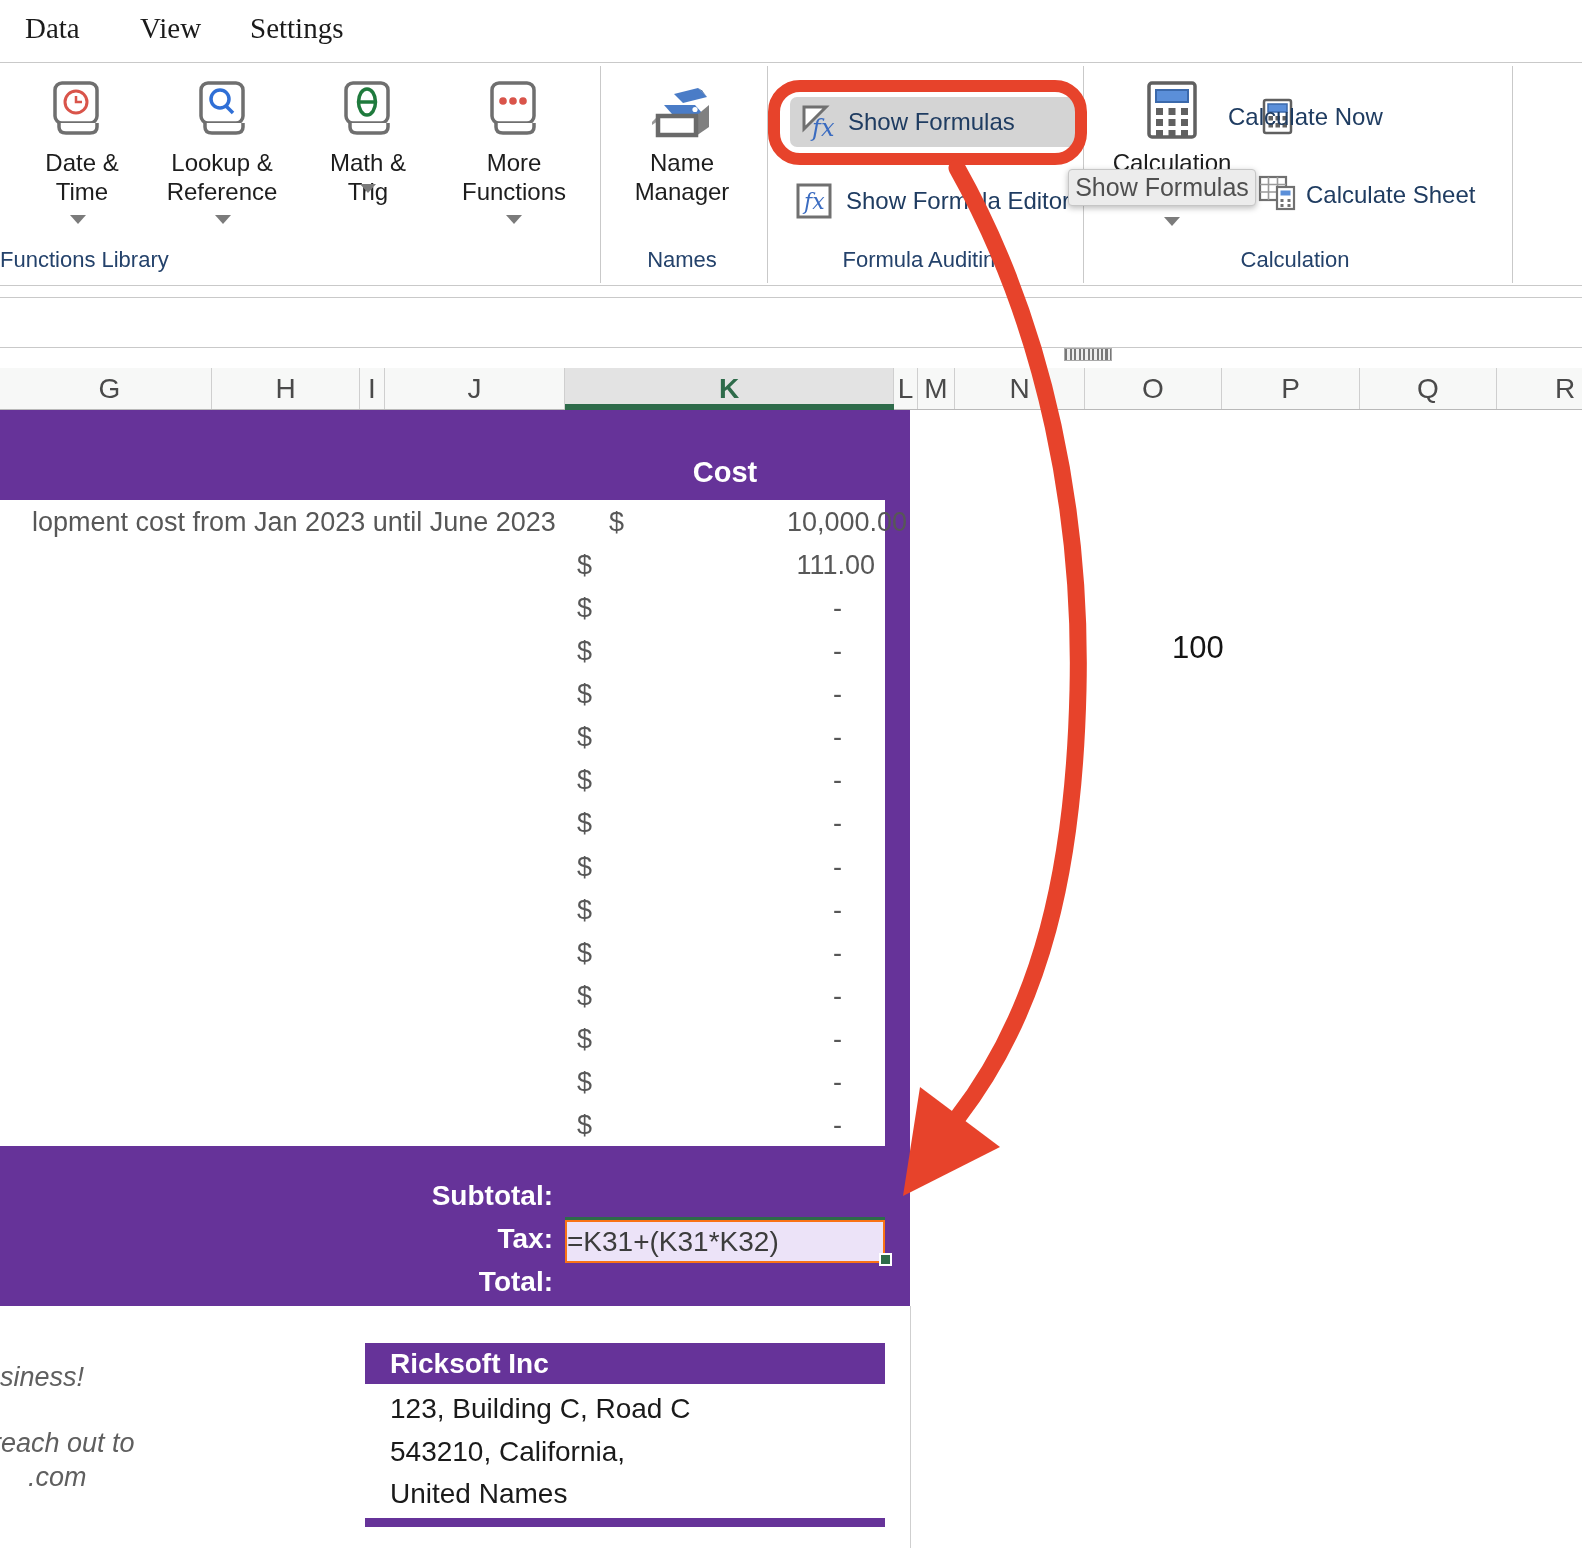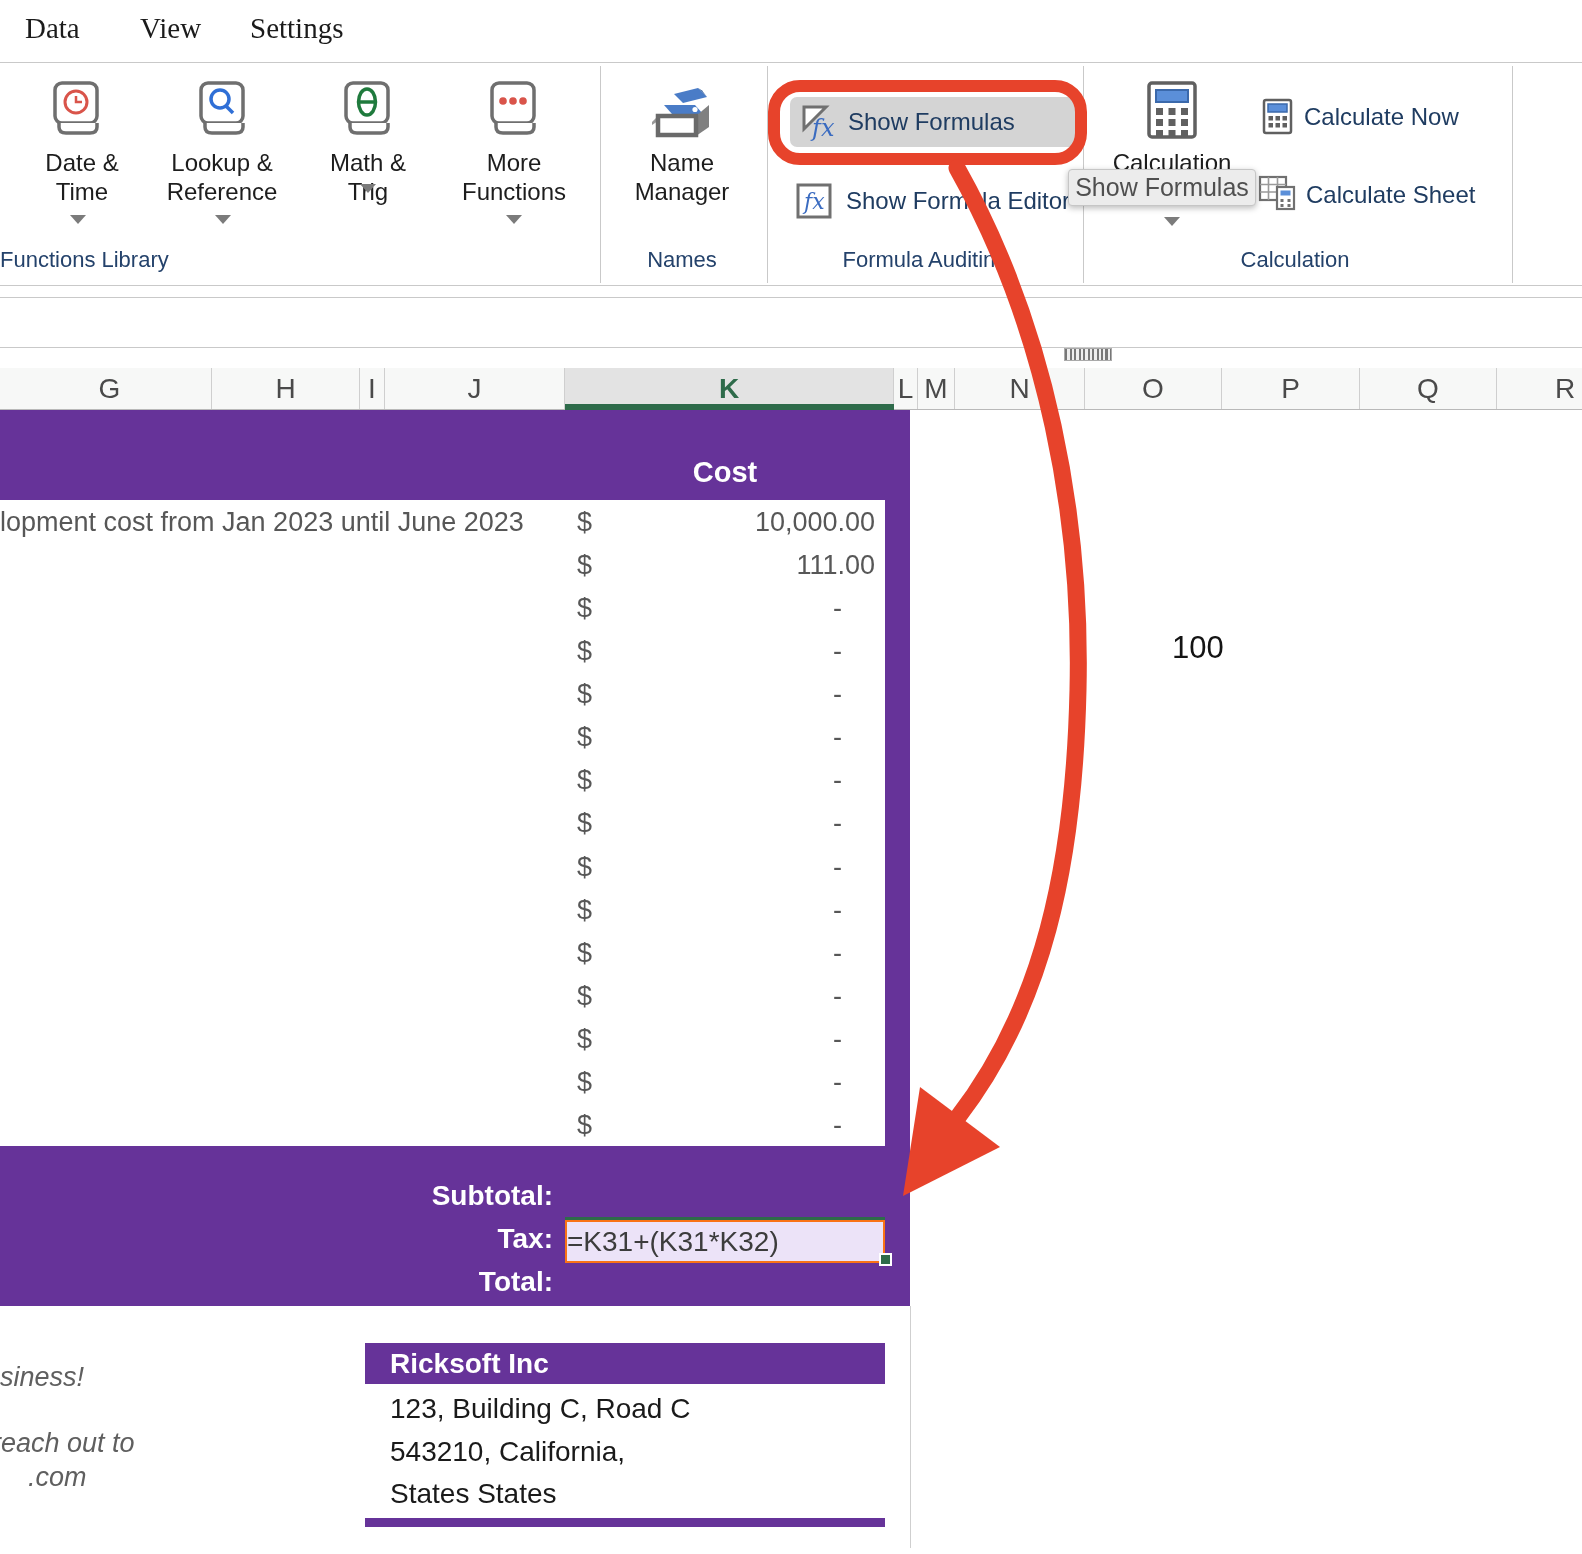--- a/index.html
+++ b/index.html
@@ -181,21 +181,21 @@
         <g fill="#606060">
           <rect x="6.5" y="18" width="4.5" height="4.5"></rect>
             <rect x="13.5" y="18" width="4.5" height="4.5"></rect>
             <rect x="20.5" y="18" width="4.5" height="4.5"></rect>
           <rect x="6.5" y="25" width="4.5" height="4.5"></rect>
             <rect x="13.5" y="25" width="4.5" height="4.5"></rect>
             <rect x="20.5" y="25" width="4.5" height="4.5"></rect>
         </g>
       </svg>
     </div>
-    <div class="ribbon-list-text" style="left:1304px;top:98px;line-height:38px">Calculate Now</div>
+    <div class="ribbon-list-text" style="left:1228px;top:98px;line-height:38px">Calculate Now</div>
 
     <button class="abs" style="left:1254px;top:172px;width:250px;height:42px;background:none;border:none;cursor:pointer"></button>
     <div class="abs" style="left:1258px;top:175px">
       <svg width="40" height="36" viewBox="0 0 40 36">
         <rect x="2" y="2" width="26" height="23" fill="#fff" stroke="#707070" stroke-width="2.2"></rect>
         <path d="M2 9.5 h26 M2 17 h26 M10.5 2 v23 M19.5 2 v23" stroke="#9a9a9a" stroke-width="1.6"></path>
         <rect x="19" y="12" width="17" height="22" fill="#fff" stroke="#707070" stroke-width="2.2"></rect>
         <rect x="22.5" y="15.5" width="10" height="5" fill="#5b8fd9"></rect>
         <g fill="#707070">
           <rect x="22.5" y="24" width="3" height="3"></rect>
@@ -226,21 +226,21 @@
       <div class="col-cell" style="left: 1085px; width: 137px;">O</div>
       <div class="col-cell" style="left: 1222px; width: 138px;">P</div>
       <div class="col-cell" style="left: 1360px; width: 137px;">Q</div>
       <div class="col-cell" style="left: 1497px; width: 137px;">R</div>
     </div>
   <div class="k-underline"></div>
 
   <div class="purple-block"></div>
   <div class="cost-header">Cost</div>
   <div id="cost-rows">
-      <div class="cost-row" style="top: 0px;">
+      <div class="cost-row" style="top: 0px; margin-left: 32px;">
         <div class="row-desc">lopment cost from Jan 2023 until June 2023</div>
         <span class="row-cur">$</span>
         <span class="row-val" style="right: 10px;">10,000.00</span>
       </div>
       <div class="cost-row" style="top: 43.0667px;">
         <span class="row-cur">$</span>
         <span class="row-val" style="right: 10px;">111.00</span>
       </div>
       <div class="cost-row" style="top: 86.1333px;">
         <span class="row-cur">$</span>
@@ -307,21 +307,21 @@
 
   <div id="footer-left">
       <div class="foot-left" style="left: 0px; top: 1362px;">siness!</div>
       <div class="foot-left" style="left: -8px; top: 1428px;">reach out to</div>
       <div class="foot-left" style="left: 0px; top: 1462px; padding-left: 28px;">.com</div>
     </div>
   <div class="company-header">Ricksoft Inc</div>
   <div id="address">
       <div class="addr-line" style="top: 1393px;">123, Building C, Road C</div>
       <div class="addr-line" style="top: 1436px;">543210, California,</div>
-      <div class="addr-line" style="top: 1478px;">States States</div>
+      <div class="addr-line" style="top: 1478px;">United Names</div>
     </div>
   <div class="company-bar"></div>
   <div class="col-kl-line"></div>
 
   <div class="red-rect"></div>
   <div class="tooltip">Show Formulas</div>
   <svg id="arrow-overlay" width="1582" height="1554" viewBox="0 0 1582 1554">
     <path d="M 957 168 C 1048 330, 1082 520, 1078 690 C 1074 868, 1042 1008, 958 1117" fill="none" stroke="#e7432b" stroke-width="17" stroke-linecap="round"></path>
     <polygon points="903,1196 920,1087 1000,1147" fill="#e7432b"></polygon>
   </svg>

